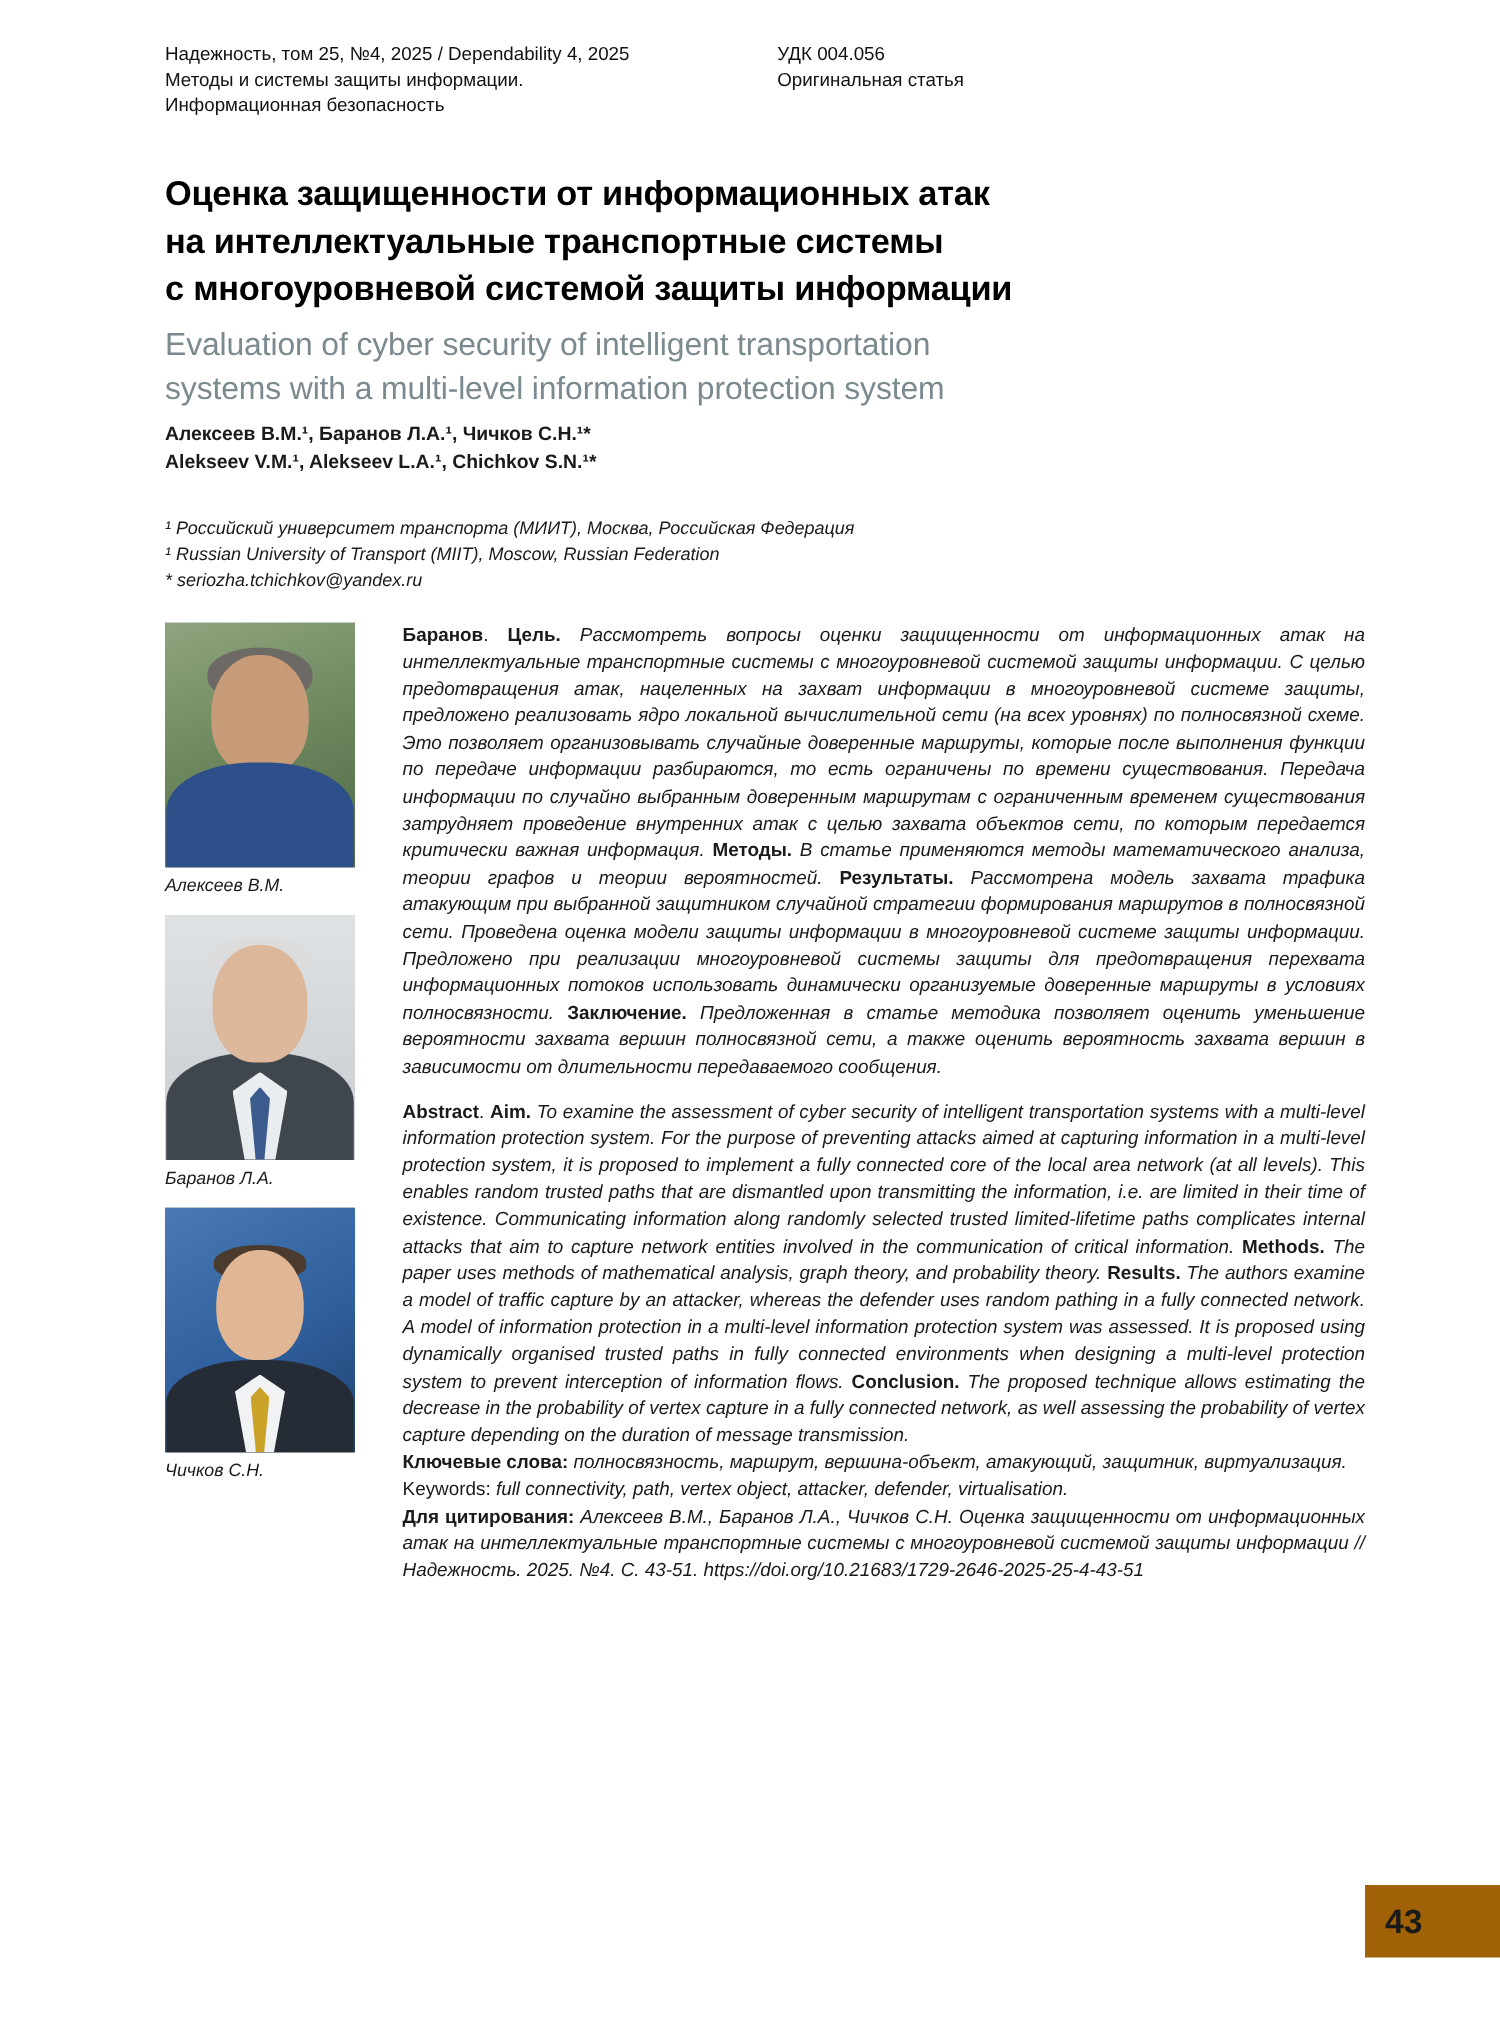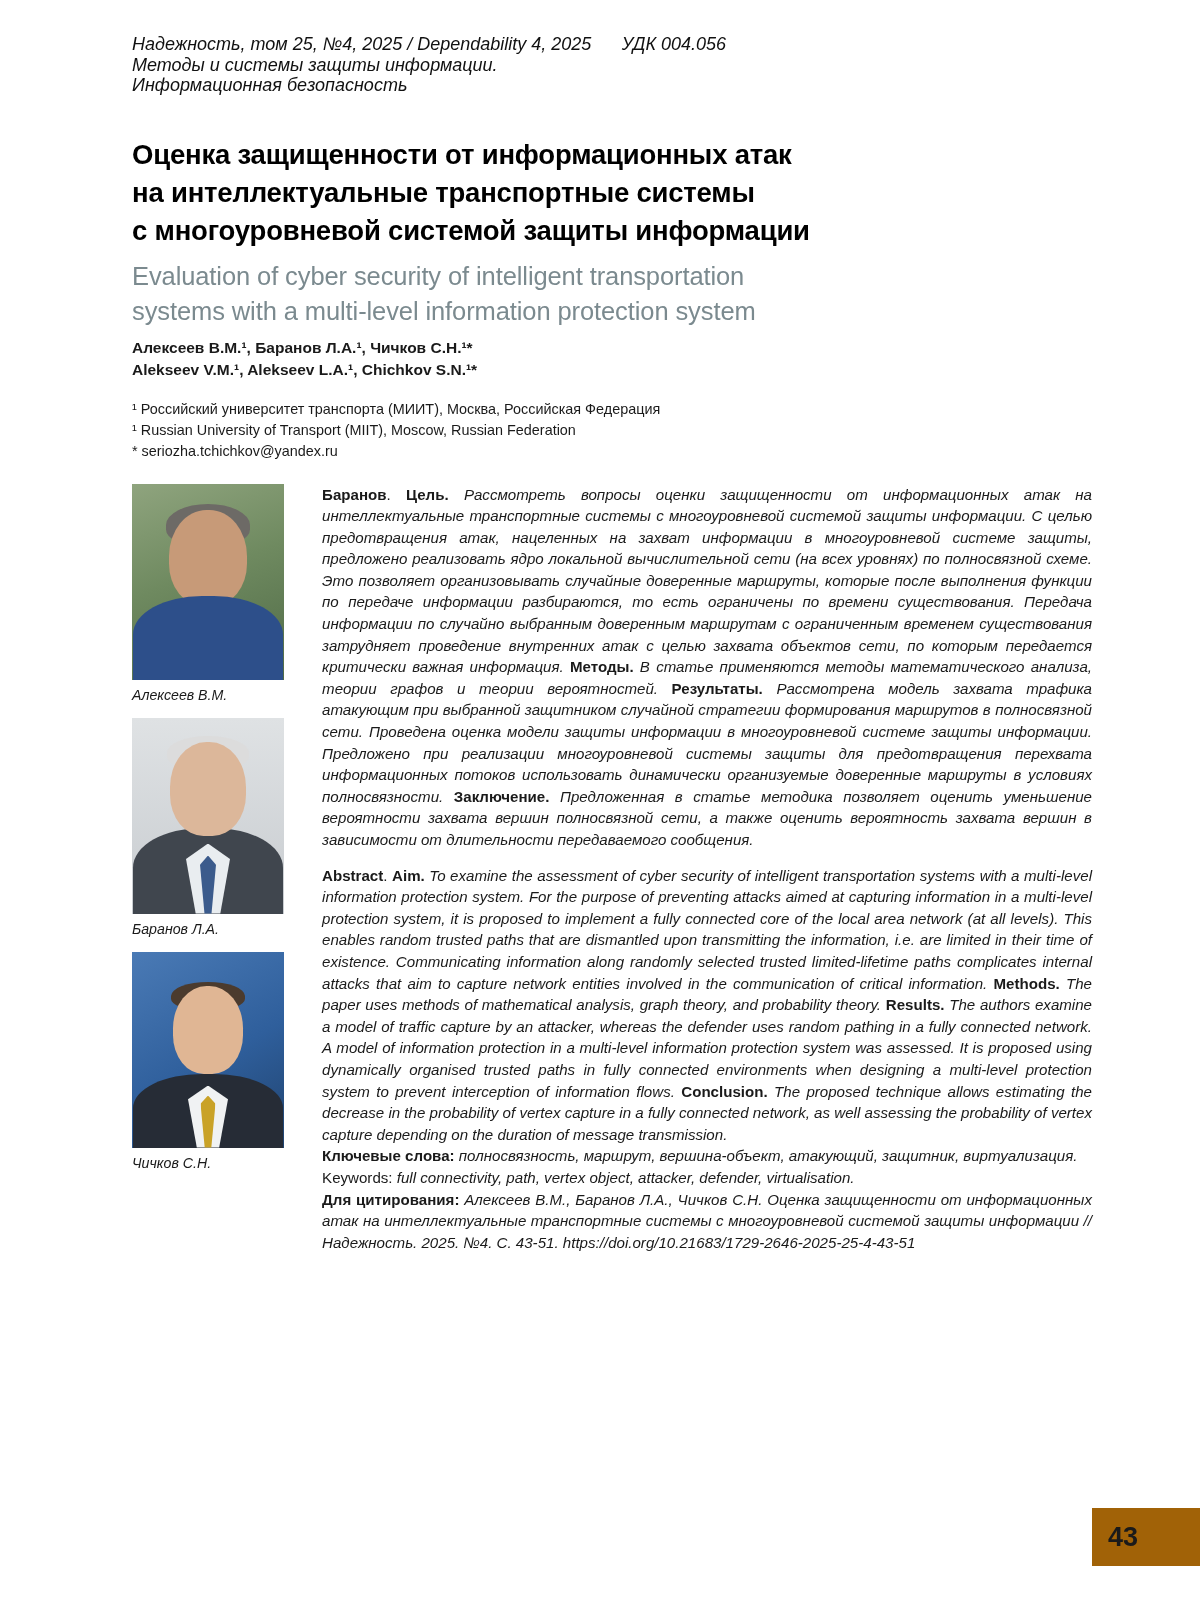--- a/index.html
+++ b/index.html
@@ -20,22 +20,21 @@
     width: 1200px;
     height: 1618px;
     box-sizing: border-box;
     padding: 34px 108px 0 132px;
   }
 
   
   .header {
     display: flex;
     justify-content: flex-end;
-    font-style: italic;
-    font-size: 18px;
+    font-size: 15px;
     line-height: 20.5px;
     color: #111;
   }
   .header-left { width: 500px; }
   .header-right { width: 480px; }
   .header-line { white-space: nowrap; }
 
   
   .title-ru {
     margin-top: 40px;
@@ -55,21 +54,22 @@
 
   
   .authors {
     margin-top: 8px;
     font-size: 15.5px;
     font-weight: bold;
     line-height: 22px;
   }
 
   .affil {
-    margin-top: 18px;
+    margin-top: 32px;
+    font-style: italic;
     font-size: 14.4px;
     line-height: 21px;
   }
 
   
   .body-wrap {
     margin-top: 22px;
     display: flex;
     align-items: flex-start;
   }
@@ -182,20 +182,21 @@
 <div class="page">
 
   <div class="header">
     <div class="header-left">
       <div class="header-line">Надежность, том 25, №4, 2025 / Dependability 4, 2025</div>
       <div class="header-line">Методы и системы защиты информации.</div>
       <div class="header-line">Информационная безопасность</div>
     </div>
     <div class="header-right">
       <div class="header-line">УДК 004.056</div>
+      <div class="header-line">Оригинальная статья</div>
     </div>
   </div>
 
   <div class="title-ru">
     <div>Оценка защищенности от информационных атак</div>
     <div>на интеллектуальные транспортные системы</div>
     <div>с многоуровневой системой защиты информации</div>
   </div>
   <div class="title-en">
     <div>Evaluation of cyber security of intelligent transportation</div>

